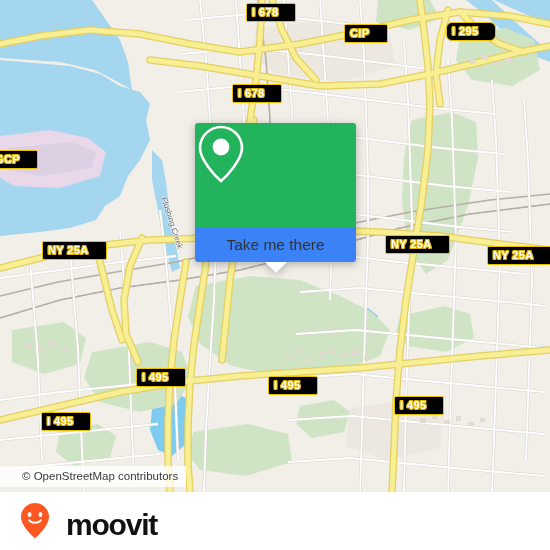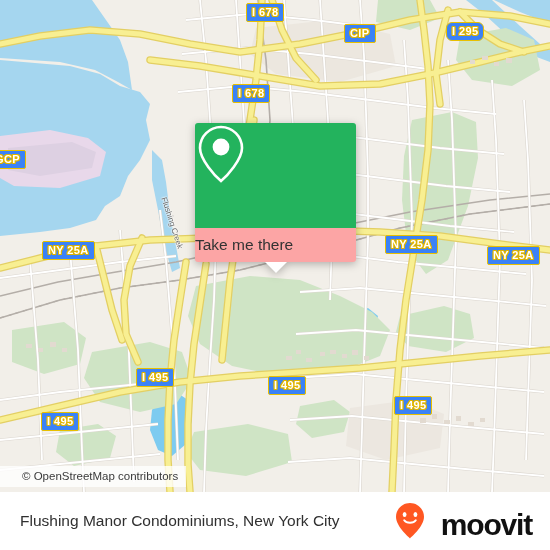--- a/index.html
+++ b/index.html
@@ -13,30 +13,30 @@
   
   #map{
     position:absolute;left:0;top:0;width:550px;height:492px;
     background:#f2efe9;overflow:hidden;
   }
   #map svg{position:absolute;left:0;top:0;}
 
   
   .shield{
     position:absolute;
-    background:#3b82f6;
+    background:#000000;
     border:1.5px solid #e8c000;
     border-radius:2px;
     color:#ffffff;
     font-family:"Liberation Sans",sans-serif;
     font-weight:bold;
     font-size:11px;
     letter-spacing:.4px;
     line-height:14px;
-    padding:1px 5px 2px 5px;
+    padding:1px 17px 2px 5px;
     white-space:nowrap;
     text-shadow:
        1px 0 0 #e0b500, -1px 0 0 #e0b500,
        0 1px 0 #e0b500, 0 -1px 0 #e0b500,
        1px 1px 0 #e0b500, -1px -1px 0 #e0b500,
        1px -1px 0 #e0b500, -1px 1px 0 #e0b500;
   }
 
   .roadlabel{
     position:absolute;
@@ -66,23 +66,23 @@
     filter:drop-shadow(0 2px 4px rgba(0,0,0,.28));
   }
   #popup-head{
     height:105px;
     background:#23b35d;
     border-radius:3px 3px 0 0;
     display:flex;align-items:center;justify-content:center;
   }
   #popup-body{
     height:34px;
-    background:#fca5a5;
+    background:#3b82f6;
     border-radius:0 0 3px 3px;
-    display:flex;align-items:center;justify-content:flex-start;
+    display:flex;align-items:center;justify-content:center;
   }
   #popup-label{
     color:#333333;
     font-size:15.5px;
     font-family:"Liberation Sans",sans-serif;
   }
   #popup-tail{
     position:absolute;left:50%;top:139px;
     margin-left:-11px;
     width:0;height:0;
@@ -334,21 +334,20 @@
       <div id="popup-body">
         <span id="popup-label">Take me there</span>
       </div>
       <div id="popup-tail"></div>
     </div>
 
     <div id="attribution">© OpenStreetMap contributors</div>
   </div>
 
   <div id="footer">
-    <div id="footer-title">Flushing Manor Condominiums, New York City</div>
     <div id="brand">
       <svg width="30" height="38" viewBox="0 0 30 38">
         <path d="M15 1 C7.3 1 1 7.2 1 14.8 C1 24 12.2 33.6 15 36.5 C17.8 33.6 29 24 29 14.8 C29 7.2 22.7 1 15 1 Z" fill="#ff5722"></path>
         <ellipse cx="9.6" cy="12.4" rx="1.9" ry="2.5" fill="#ffffff"></ellipse>
         <ellipse cx="20.4" cy="12.4" rx="1.9" ry="2.5" fill="#ffffff"></ellipse>
         <path d="M9.2 18.2 C11.4 21.6 18.6 21.6 20.8 18.2" fill="none" stroke="#ffffff" stroke-width="1.9" stroke-linecap="round"></path>
       </svg>
       <span id="brand-name">moovit</span>
     </div>
   </div>

